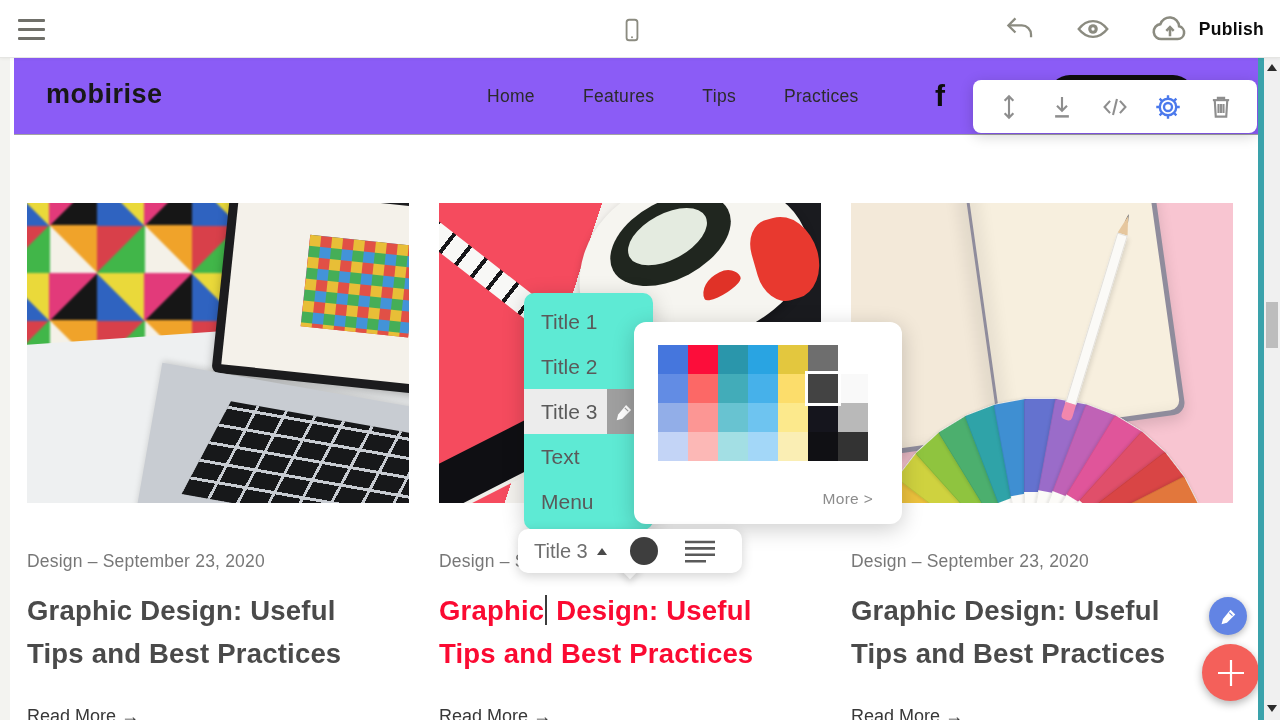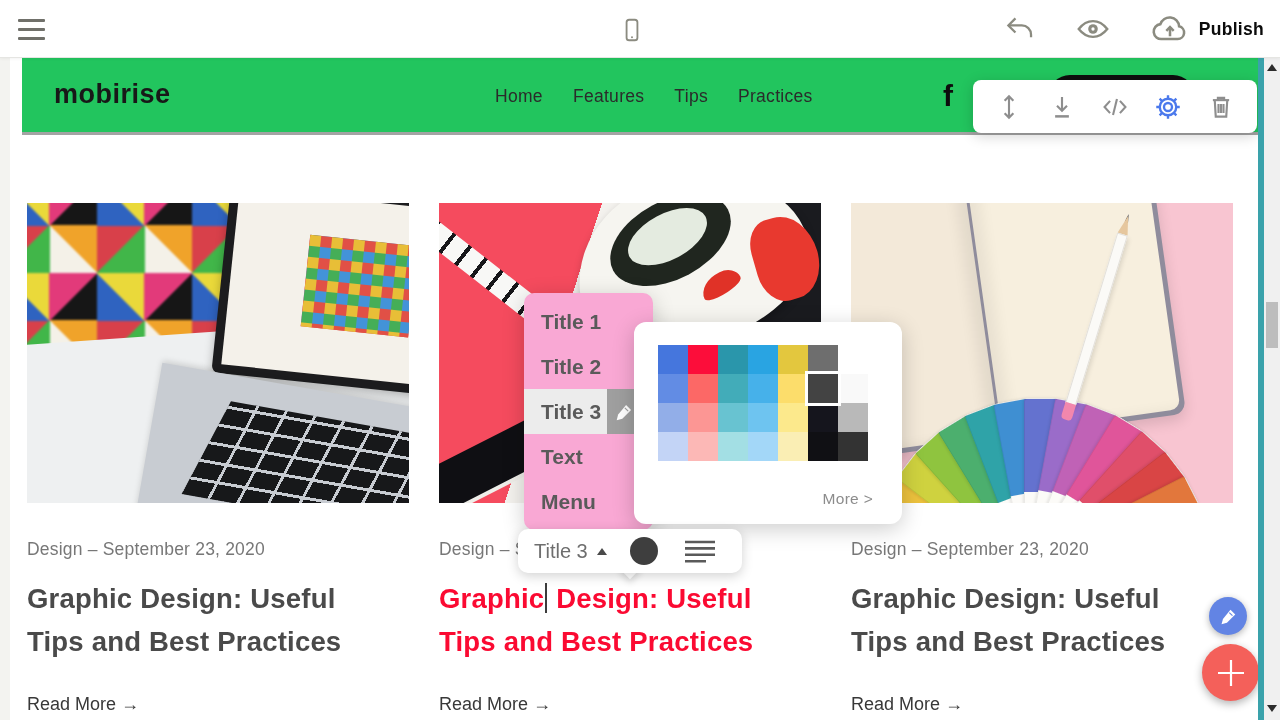--- a/index.html
+++ b/index.html
@@ -15,33 +15,33 @@
   .tt-right{position:absolute;right:16px;top:0;height:58px;display:flex;align-items:center;gap:38px;}
   .tt-icon{display:flex;align-items:center;justify-content:center;}
   .publish-btn{display:flex;align-items:center;gap:9px;}
   .publish-label{font-size:17.5px;color:#0b0b0b;letter-spacing:.3px;font-weight:bold;}
 
   
   #workspace{position:absolute;left:0;top:58px;width:1258px;height:662px;background:#f3f3f0;}
   #canvas{position:absolute;left:10px;top:0;width:1248px;height:662px;background:#fff;overflow:hidden;}
 
   
-  #site-header{position:absolute;left:12px;top:0;width:100%;height:77px;background:#22c55e;
-    border-bottom:3px solid #a3a3a3;}
+  #site-header{position:absolute;left:4px;top:0;width:100%;height:77px;background:#8b5cf6;
+    border-bottom:1px solid #a3a3a3;}
   .logo{position:absolute;left:32px;top:21px;font-size:27px;font-weight:bold;color:#181818;letter-spacing:.5px;}
-  .site-nav{position:absolute;left:473px;top:0;height:77px;display:flex;align-items:center;gap:30px;justify-content:flex-end;}
+  .site-nav{position:absolute;left:473px;top:0;height:77px;display:flex;align-items:center;gap:48px;justify-content:flex-end;}
   .nav-link{font-size:17.5px;color:#2b2b2b;letter-spacing:.3px;cursor:pointer;}
   .fb{position:absolute;left:921px;top:22px;font-size:30px;font-weight:bold;color:#0d0d0d;line-height:32px;}
   .black-cta{position:absolute;left:1038px;top:17px;width:147px;height:44px;background:#0e0e0e;border-radius:22px;}
 
   
   .card{position:absolute;top:145px;width:382px;}
   .card1{left:17px}.card2{left:429px}.card3{left:841px}
   .card-img{position:relative;width:382px;height:300px;overflow:hidden;background:#ddd;}
-  .card-meta{margin-top:36px;font-size:17.5px;color:#777;letter-spacing:.2px;}
+  .card-meta{margin-top:48px;font-size:17.5px;color:#777;letter-spacing:.2px;}
   .card-title{margin-top:17px;font-size:27.5px;line-height:43px;font-weight:bold;color:#4a4a4a;letter-spacing:.2px;}
   .card-title.red{color:#fb0a32;}
   .cursor{display:inline-block;width:0;border-left:2px solid #3c3c3c;height:30px;vertical-align:-5px;margin:0 1px;}
   .read-more{margin-top:31px;font-size:18px;color:#383838;cursor:pointer;}
 
   
   .p1-wall{position:absolute;left:-25px;top:-25px;width:450px;height:210px;background:#cb3a6e;
     background-image:repeating-conic-gradient(#e23a7a 0 45deg,#161616 0 90deg,#f0a32a 0 135deg,#f4f1e8 0 180deg,#41b649 0 225deg,#d8404a 0 270deg,#2f63c0 0 315deg,#ead93a 0 360deg);
     background-size:95px 95px;filter:blur(1.3px);}
   .p1-desk{position:absolute;left:-20px;top:128px;width:440px;height:230px;background:#eef0f1;transform:rotate(-4deg);}
@@ -95,22 +95,22 @@
   .p3-fan{position:absolute;left:0;top:0;width:100%;height:100%;}
   .fan-strip{position:absolute;left:173px;top:195px;width:34px;height:180px;border:1px solid rgba(0,0,0,.07);
     border-radius:4px;transform-origin:17px 170px;box-shadow:-1px 0 3px rgba(0,0,0,.10);}
 
   
   #block-toolbar{position:absolute;left:973px;top:80px;width:284px;height:53px;background:#fff;border-radius:8px;
     box-shadow:0 3px 14px rgba(0,0,0,.18);z-index:40;display:flex;align-items:center;justify-content:space-around;padding:0 10px;}
   #block-toolbar .bt{width:34px;height:34px;display:flex;align-items:center;justify-content:center;cursor:pointer;}
 
   
-  #format-menu{position:absolute;left:524px;top:293px;width:129px;height:237px;background:#f9a8d4;border-radius:10px;
-    box-shadow:0 5px 22px rgba(0,0,0,.20);z-index:30;padding-top:6px;font-weight:bold;}
+  #format-menu{position:absolute;left:524px;top:293px;width:129px;height:237px;background:#5eead4;border-radius:10px;
+    box-shadow:0 5px 22px rgba(0,0,0,.20);z-index:30;padding-top:6px;}
   .fmt-item{position:relative;height:45px;line-height:45px;padding-left:17px;font-size:21px;color:#5a5a5a;cursor:pointer;}
   .fmt-item.selected{background:#ececec;}
   .pen-chip{position:absolute;left:83px;top:0;width:34px;height:45px;background:#9f9f9f;
     display:flex;align-items:center;justify-content:center;cursor:pointer;}
 
   
   #palette{position:absolute;left:634px;top:322px;width:268px;height:202px;background:#fff;border-radius:12px;
     box-shadow:0 5px 22px rgba(0,0,0,.20);z-index:35;}
   #swatch-grid{position:absolute;left:24px;top:23px;display:grid;grid-template-columns:repeat(7,30px);grid-auto-rows:29px;}
   .swatch{width:30px;height:29px;cursor:pointer;}

